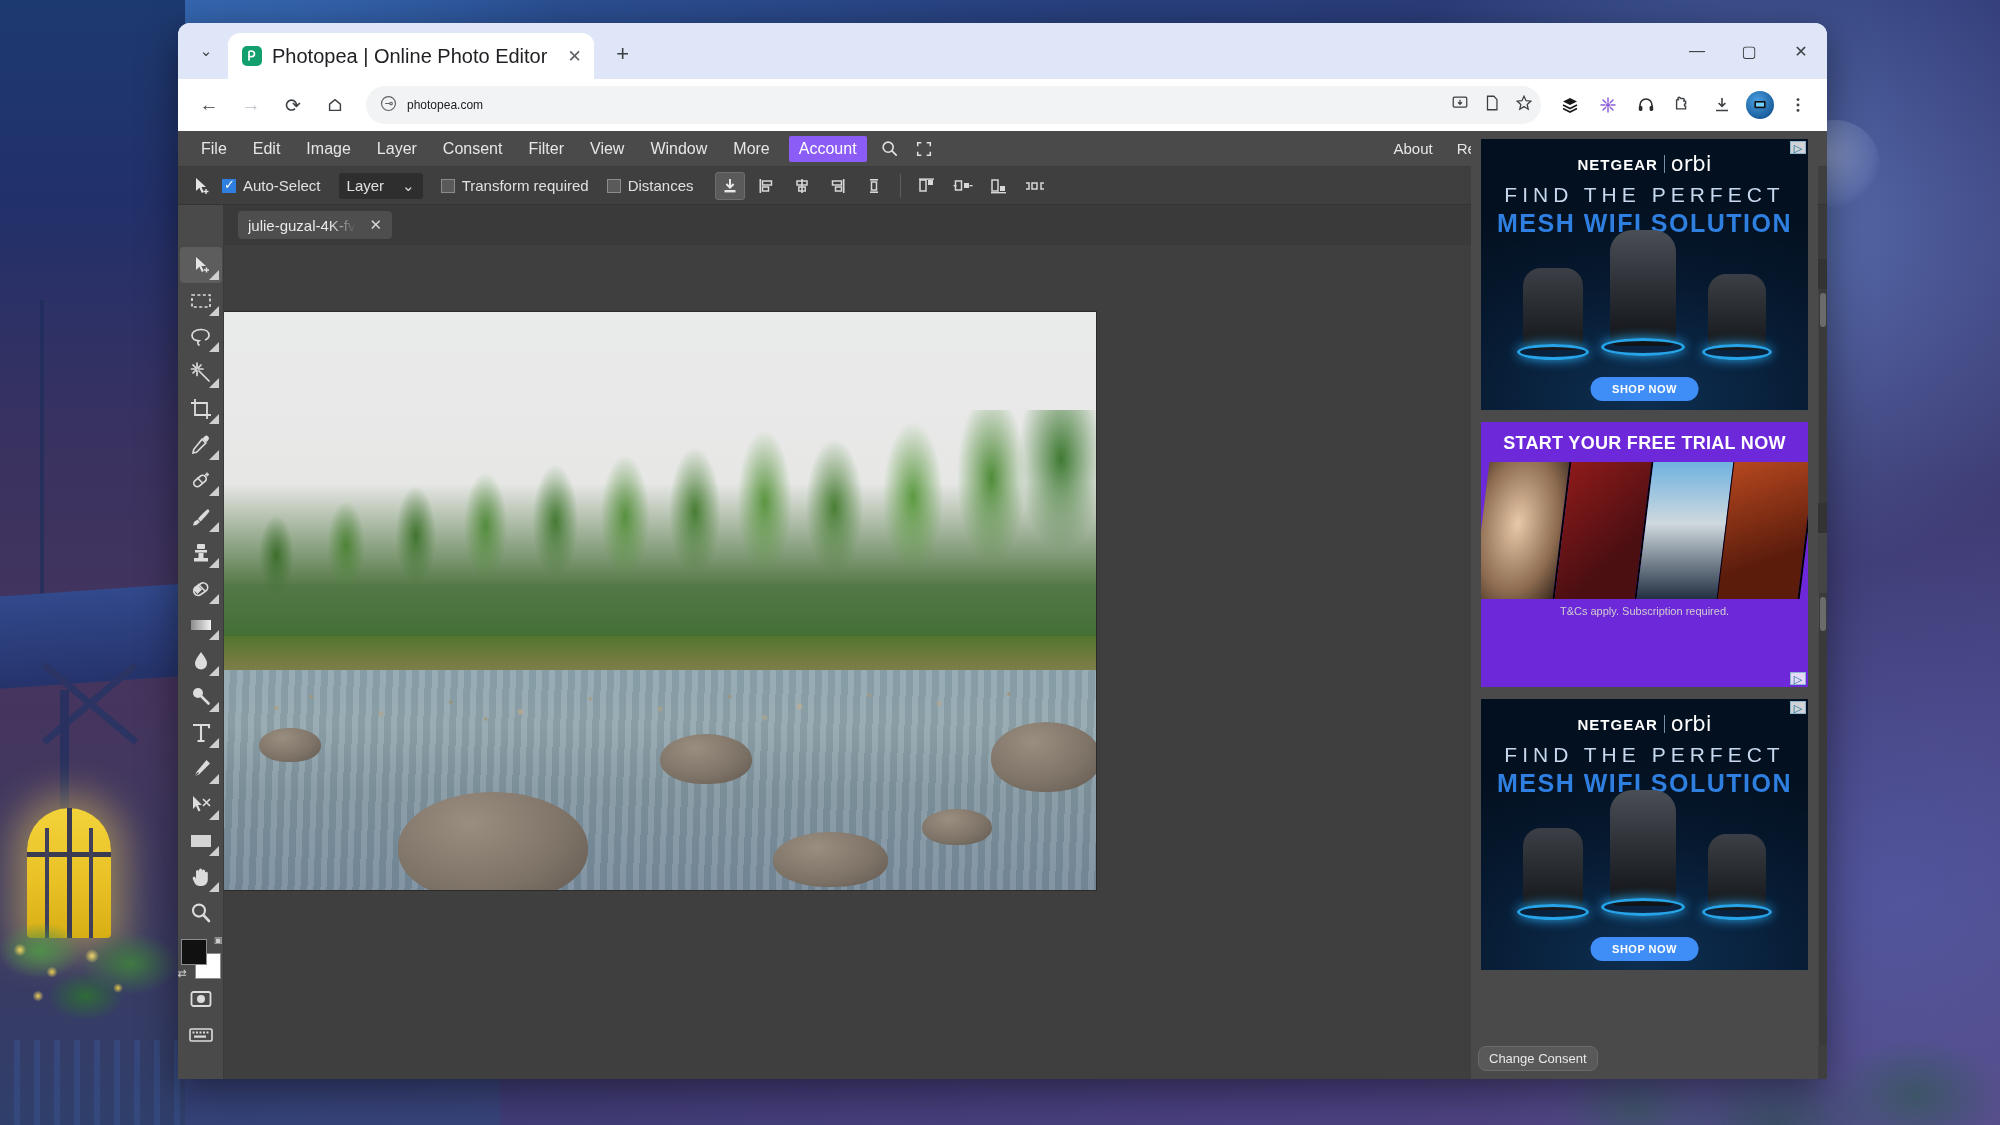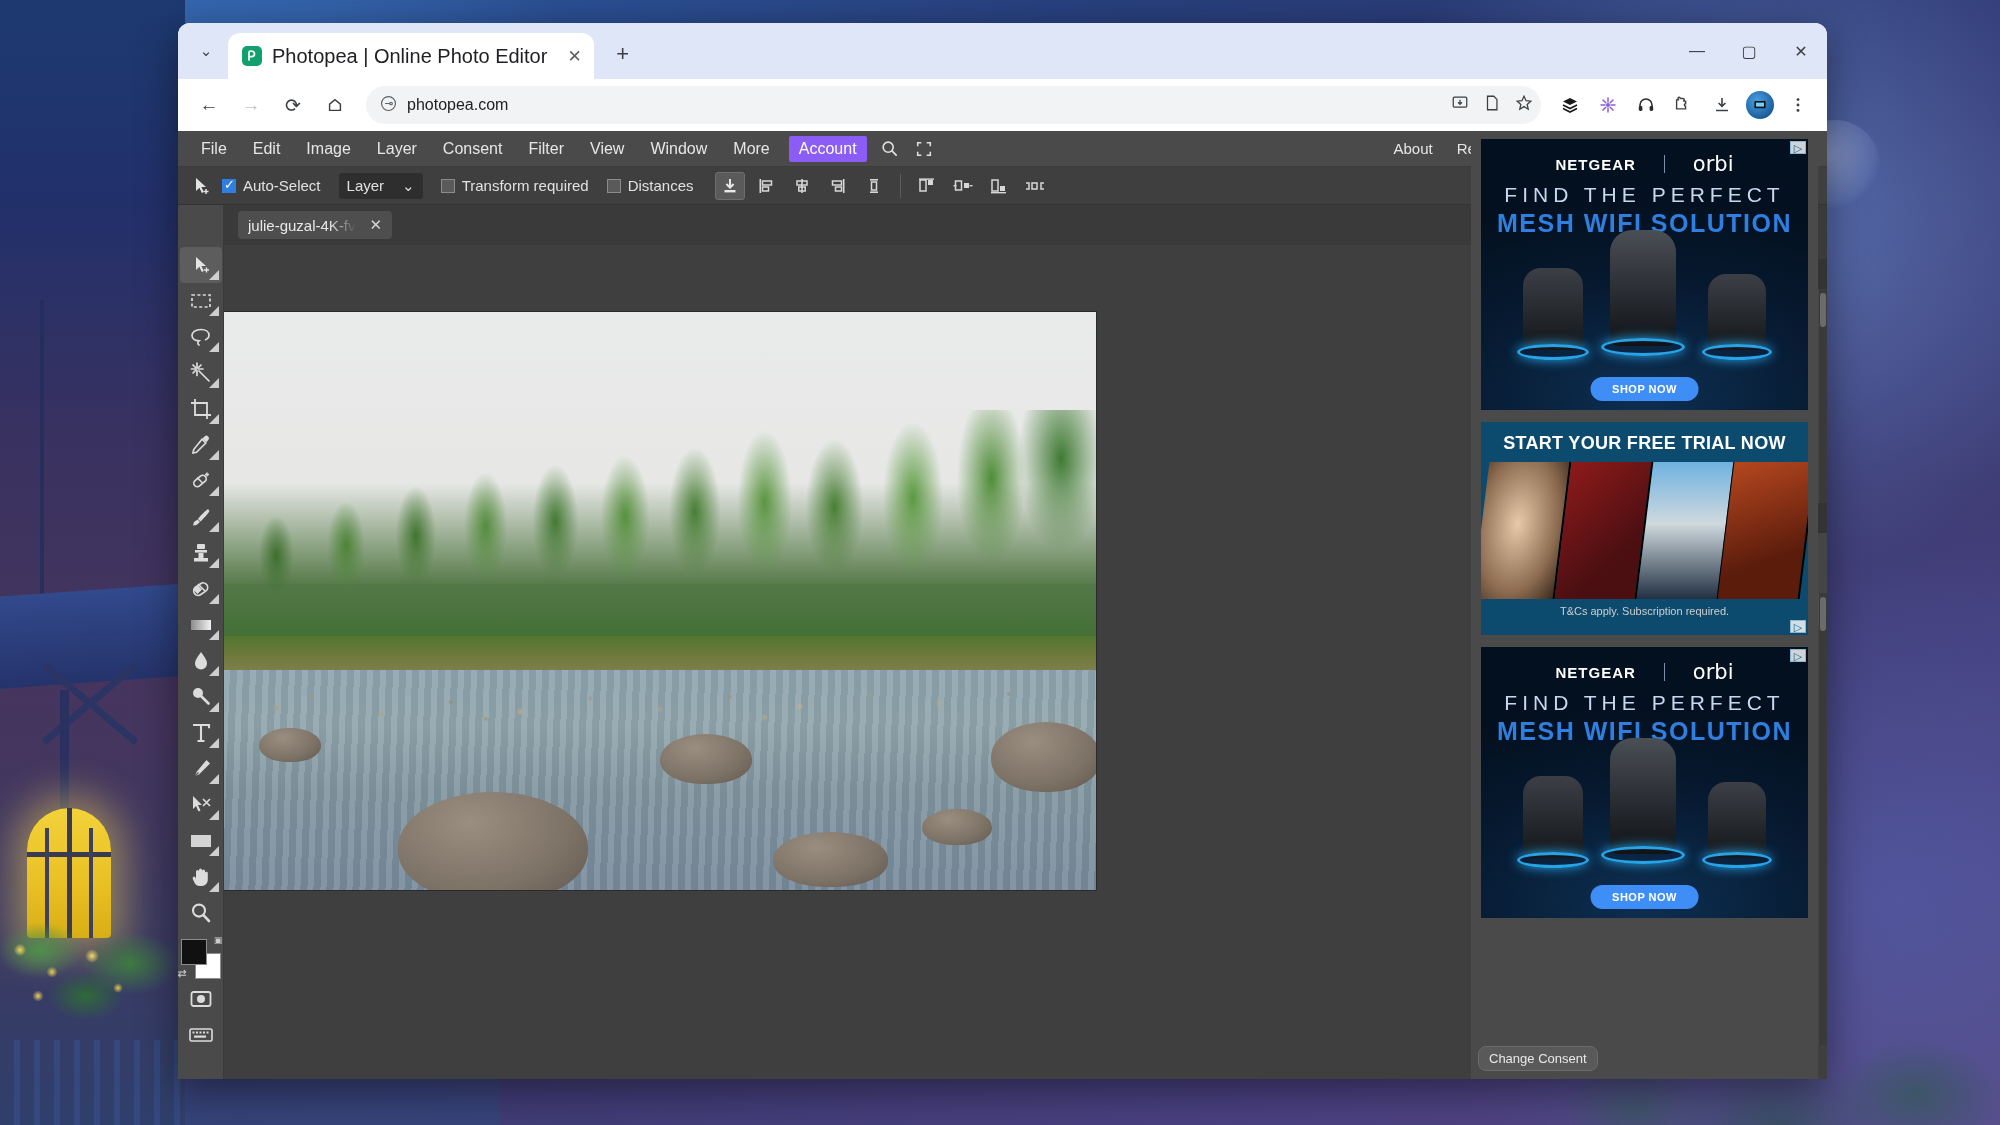--- a/index.html
+++ b/index.html
@@ -134,21 +134,21 @@
     padding: 0 12px; gap: 4px;
   }
   .navbtn { width: 38px; height: 38px; display: flex; align-items: center;
     justify-content: center; color: #3c4043; font-size: 19px; border-radius: 50%; }
   .navbtn.disabled { color: #bdc1c6; }
   #omnibox {
     flex: 1; height: 38px; background: #f1f3f4; border-radius: 19px;
     display: flex; align-items: center; padding: 0 14px; gap: 10px; margin: 0 8px;
     position: relative;
   }
-  #omnibox .url { font-size: 16px; color: #202124; }
+  #omnibox .url { font-size: 12px; color: #202124; }
   #omnibox .endicons { position: absolute; right: 8px; display: flex; gap: 14px; align-items: center; color:#3c4043; }
   .tbicon { width: 34px; height: 34px; display:flex; align-items:center; justify-content:center; color:#3c4043; }
   #avatar { width: 28px; height: 28px; border-radius: 50%;
     background: radial-gradient(circle at 40% 35%, #4a9fe0, #1b5f9e 70%, #0d3c66);
     display:flex;align-items:center;justify-content:center; }
 
   
   #app { position: absolute; left: 0; top: 108px; right: 0; bottom: 0; background: #474747; }
 
   #menubar {
@@ -314,41 +314,41 @@
   }
   .adbox { position: relative; width: 327px; }
   .ad-dlabel { position: absolute; right: 2px; top: 2px; width: 16px; height: 13px;
     background: rgba(255,255,255,.82); color: #00618f; font-size: 11px; line-height: 13px;
     text-align: center; border: 1px solid #8ab6cf; }
   .ad-net {
     width: 327px; height: 271px; position: relative; overflow: hidden;
     background: radial-gradient(ellipse 340px 200px at 50% 95%, #0d2f52 0%, #071a31 55%, #03101f 100%);
     display: flex; flex-direction: column; align-items: center;
   }
-  .ad-net .brandrow { margin-top: 13px; display: flex; align-items: center; gap: 28px; }
+  .ad-net .brandrow { margin-top: 13px; display: flex; align-items: center; gap: 6px; }
   .ad-net .ng { color: #fff; font-weight: bold; font-size: 15px; letter-spacing: 1px; }
   .ad-net .divider { width: 1px; height: 18px; background: #7790a8; }
   .ad-net .orbi { color: #fff; font-size: 21px; font-family: "DejaVu Sans", sans-serif; }
   .ad-net .l1 { color: #c7d8ef; font-size: 21px; letter-spacing: 5px; margin-top: 7px; }
   .ad-net .l2 { color: #2e7fe0; font-size: 25px; font-weight: bold; letter-spacing: 1.5px; margin-top: 2px; }
   .ad-net .routers { position: absolute; bottom: 48px; left: 0; width: 100%; height: 130px; }
   .rt { position: absolute; bottom: 12px; border-radius: 18px 18px 10px 10px;
     background: linear-gradient(180deg,#3c3f45,#1d2024 75%, #15171a); }
   .rt.mid { left: 129px; width: 66px; height: 116px; bottom: 16px; border-radius: 22px 22px 8px 8px;
     background: linear-gradient(180deg,#4a4e55,#202328 70%,#111316); }
   .rt.l { left: 42px; width: 60px; height: 82px; }
   .rt.r { right: 42px; width: 58px; height: 76px; }
   .rtglow { position: absolute; border-radius: 50%; border: 3px solid #27a3e8;
     box-shadow: 0 0 12px #27a3e8; }
   .ad-net .shop {
     position: absolute; bottom: 9px; left: 50%; transform: translateX(-50%);
     background: #3f8ef7; color: #fff; font-size: 11px; font-weight: bold;
     padding: 6px 22px; border-radius: 14px; letter-spacing: .5px;
   }
-  .ad-prime { width: 327px; height: 213px; background: #0c4a6e; position: relative; overflow: hidden;
+  .ad-prime { width: 327px; height: 265px; background: #6d28d9; position: relative; overflow: hidden;
     display: flex; flex-direction: column; align-items: center; }
   .ad-prime .hl { color: #fff; font-weight: bold; font-size: 18px; margin-top: 11px; letter-spacing: .3px; }
   .ad-prime .strip { margin-top: 8px; width: 327px; height: 137px; display: flex; }
   .ad-prime .strip .pane { flex: 1; position: relative; transform: skewX(-7deg); overflow: hidden; border-right: 2px solid #000; }
   .p1 { background: radial-gradient(ellipse at 45% 45%, #e8c9a8, #8b6a4f 65%, #3a2a1e 100%); }
   .p2 { background: linear-gradient(135deg,#8e1a1a,#4b0f12 70%); }
   .p3 { background: linear-gradient(180deg,#6fb2e0 0%, #cfd9de 45%, #223042 100%); }
   .p4 { background: linear-gradient(160deg,#b5471f,#5b1c0c 70%); }
   .ad-prime .logos { margin-top: 10px; display: flex; align-items: center; gap: 16px; }
   .sc-logo { background: #fff; color: #000; font-weight: bold; font-size: 14px; padding: 2px 8px; letter-spacing: .5px; }

